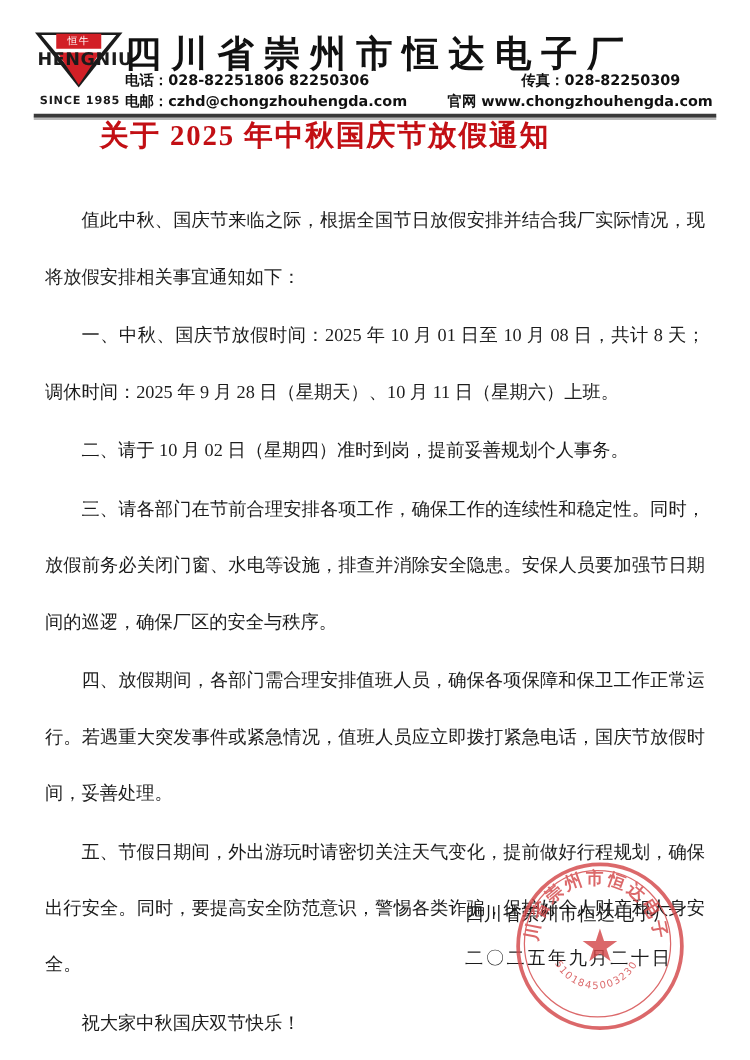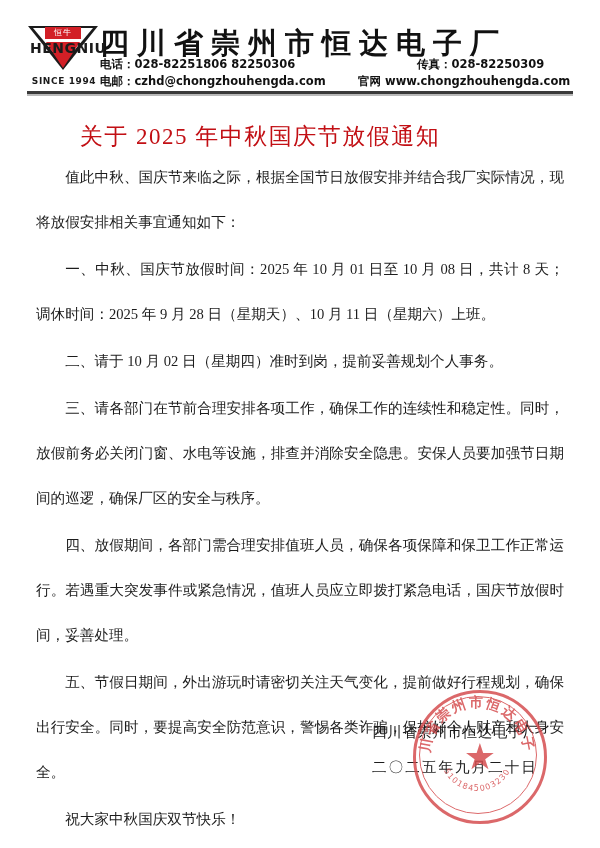--- a/index.html
+++ b/index.html
@@ -144,25 +144,25 @@
     width: 546px;
     height: 3px;
     background: #3a3a3a;
     box-shadow: 0 2px 0 0 #b9b9b9;
   }
 
   
   .doc-title {
     position: absolute;
     left: 0;
-    top: 121px;
+    top: 93px;
     width: 520px;
     text-align: center;
     font-family: "Liberation Serif", "DejaVu Serif", serif;
-    font-weight: normal;
+    font-weight: bold;
     font-size: 23px;
     letter-spacing: 1.5px;
     color: #c20f14;
   }
 
   
   .body-text {
     position: absolute;
     left: 36px;
     top: 155px;
@@ -232,21 +232,21 @@
   <div class="letterhead">
 
     <div class="logo-block">
       <div class="logo-tri">
         <div class="outline"></div>
         <div class="inner"></div>
         <div class="redtri"></div>
         <div class="logo-badge">恒牛</div>
         <div class="logo-word">HENGNIU</div>
       </div>
-      <div class="logo-since">SINCE 1994</div>
+      <div class="logo-since">SINCE 1985</div>
     </div>
 
     <div class="company-name">四川省崇州市恒达电子厂</div>
 
     <div class="contact-row r1">
       <span class="left">电话：028-82251806    82250306</span>
       <span class="right">传真：028-82250309</span>
     </div>
 
     <div class="contact-row r2">

